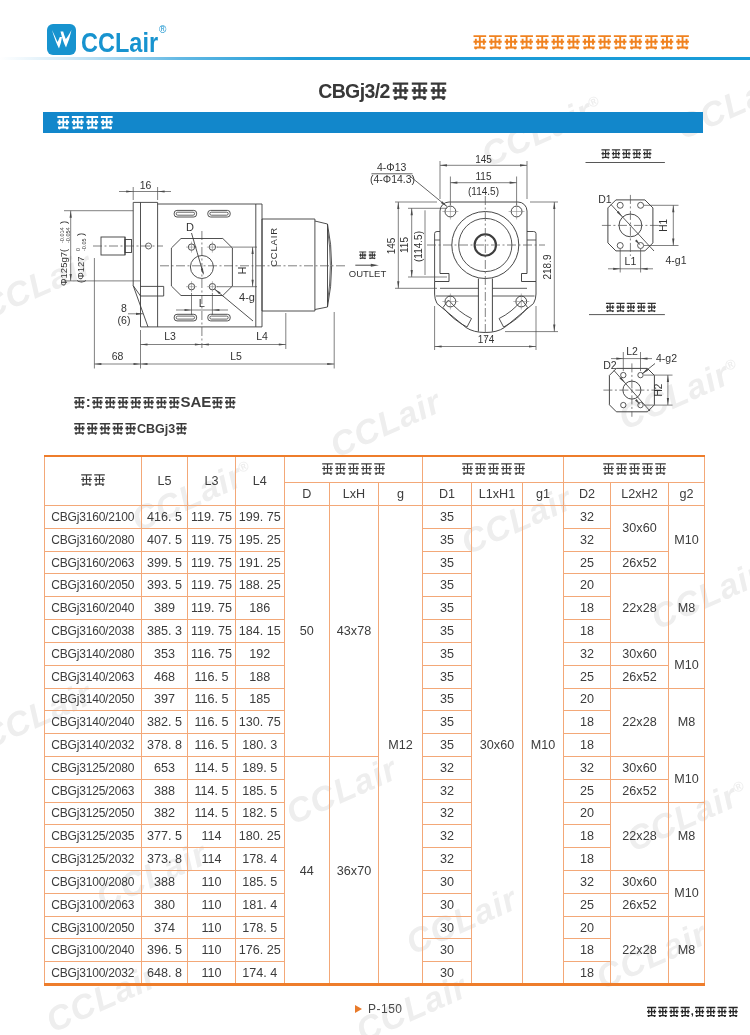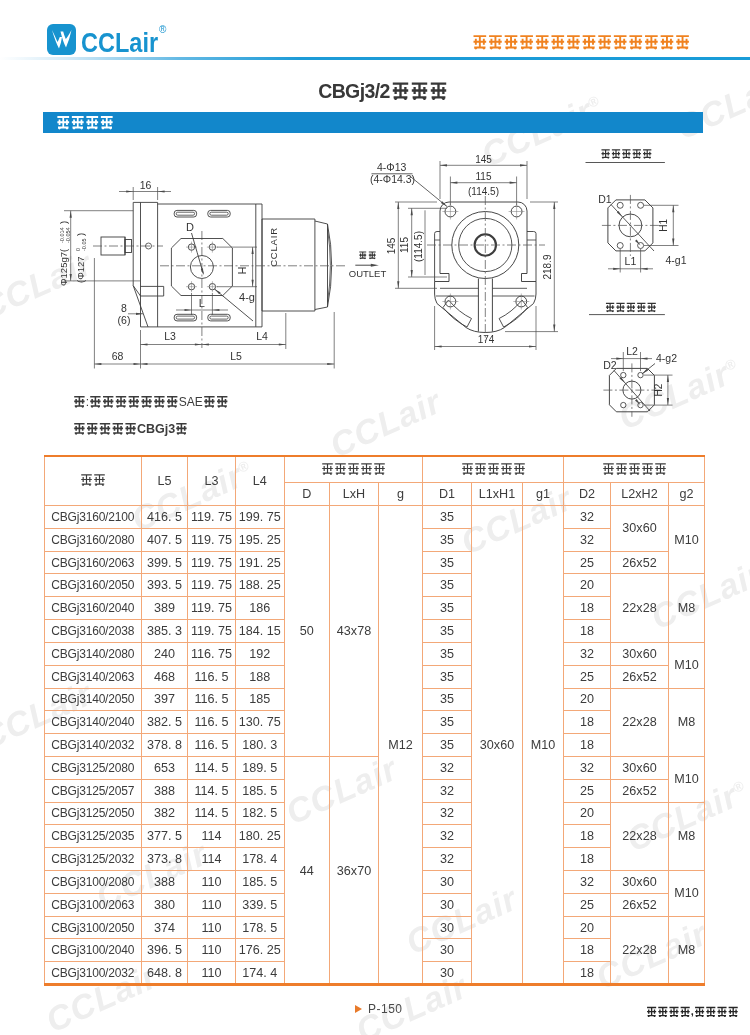--- a/index.html
+++ b/index.html
@@ -332,21 +332,21 @@
     <line x1="614" y1="370.5" x2="650" y2="411" stroke="#3d3d3d" stroke-width="0.85"></line>
     <polygon points="625.0,383.0 619.5,378.5 621.2,377.0" fill="#4a4a4a"></polygon>
     <polygon points="640.5,405.1 635.0,400.6 636.7,399.1" fill="#4a4a4a"></polygon>
     <line x1="644" y1="375.1" x2="672.5" y2="375.1" stroke="#4a4a4a" stroke-width="0.7"></line>
     <line x1="644" y1="405.1" x2="672.5" y2="405.1" stroke="#4a4a4a" stroke-width="0.7"></line>
     <line x1="667.9" y1="375.1" x2="667.9" y2="405.1" stroke="#4a4a4a" stroke-width="0.7"></line>
     <polygon points="667.9,375.1 669.0,382.1 666.8,382.1" fill="#4a4a4a"></polygon>
     <polygon points="667.9,405.1 666.8,398.1 669.0,398.1" fill="#4a4a4a"></polygon>
     <text x="661.9" y="390.1" font-size="10" font-family="Liberation Sans" text-anchor="middle" font-weight="normal" fill="#333" transform="rotate(-90 661.9 390.1)">H2</text>
   </svg>
-<div class="abs" style="left:73px;top:395px;font-size:12px;font-weight:normal;color:#3c3c3c"><svg class="z zb" width="12.8" height="12.8" viewBox="0 0 16 16">
+<div class="abs" style="left:73px;top:395px;font-size:15px;font-weight:bold;color:#3c3c3c"><svg class="z zb" width="12.8" height="12.8" viewBox="0 0 16 16">
       <use href="#zi" x="0" width="16" height="16"></use>
     </svg><span style="position:relative;top:-2px">:</span><svg class="z zb" width="89.6" height="12.8" viewBox="0 0 112 16">
       <use href="#zi" x="0" width="16" height="16"></use>
       <use href="#zi" x="16" width="16" height="16"></use>
       <use href="#zi" x="32" width="16" height="16"></use>
       <use href="#zi" x="48" width="16" height="16"></use>
       <use href="#zi" x="64" width="16" height="16"></use>
       <use href="#zi" x="80" width="16" height="16"></use>
       <use href="#zi" x="96" width="16" height="16"></use>
     </svg><span style="position:relative;top:-2px">SAE</span><svg class="z zb" width="25.6" height="12.8" viewBox="0 0 32 16">
@@ -474,21 +474,21 @@
         <tr style="height:22.82px">
           <td class="m">CBGj3160/2038</td>
           <td>385. 3</td>
           <td>119. 75</td>
           <td>184. 15</td>
           <td>35</td>
           <td>18</td>
         </tr>
         <tr style="height:22.82px">
           <td class="m">CBGj3140/2080</td>
-          <td>240</td>
+          <td>353</td>
           <td>116. 75</td>
           <td>192</td>
           <td>35</td>
           <td>32</td>
           <td rowspan="1">30x60</td>
           <td rowspan="2">M10</td>
         </tr>
         <tr style="height:22.82px">
           <td class="m">CBGj3140/2063</td>
           <td>468</td>
@@ -530,21 +530,21 @@
           <td>114. 5</td>
           <td>189. 5</td>
           <td rowspan="10">44</td>
           <td rowspan="10">36x70</td>
           <td>32</td>
           <td>32</td>
           <td rowspan="1">30x60</td>
           <td rowspan="2">M10</td>
         </tr>
         <tr style="height:22.82px">
-          <td class="m">CBGj3125/2057</td>
+          <td class="m">CBGj3125/2063</td>
           <td>388</td>
           <td>114. 5</td>
           <td>185. 5</td>
           <td>32</td>
           <td>25</td>
           <td rowspan="1">26x52</td>
         </tr>
         <tr style="height:22.82px">
           <td class="m">CBGj3125/2050</td>
           <td>382</td>
@@ -578,21 +578,21 @@
           <td>185. 5</td>
           <td>30</td>
           <td>32</td>
           <td rowspan="1">30x60</td>
           <td rowspan="2">M10</td>
         </tr>
         <tr style="height:22.82px">
           <td class="m">CBGj3100/2063</td>
           <td>380</td>
           <td>110</td>
-          <td>339. 5</td>
+          <td>181. 4</td>
           <td>30</td>
           <td>25</td>
           <td rowspan="1">26x52</td>
         </tr>
         <tr style="height:22.82px">
           <td class="m">CBGj3100/2050</td>
           <td>374</td>
           <td>110</td>
           <td>178. 5</td>
           <td>30</td>

